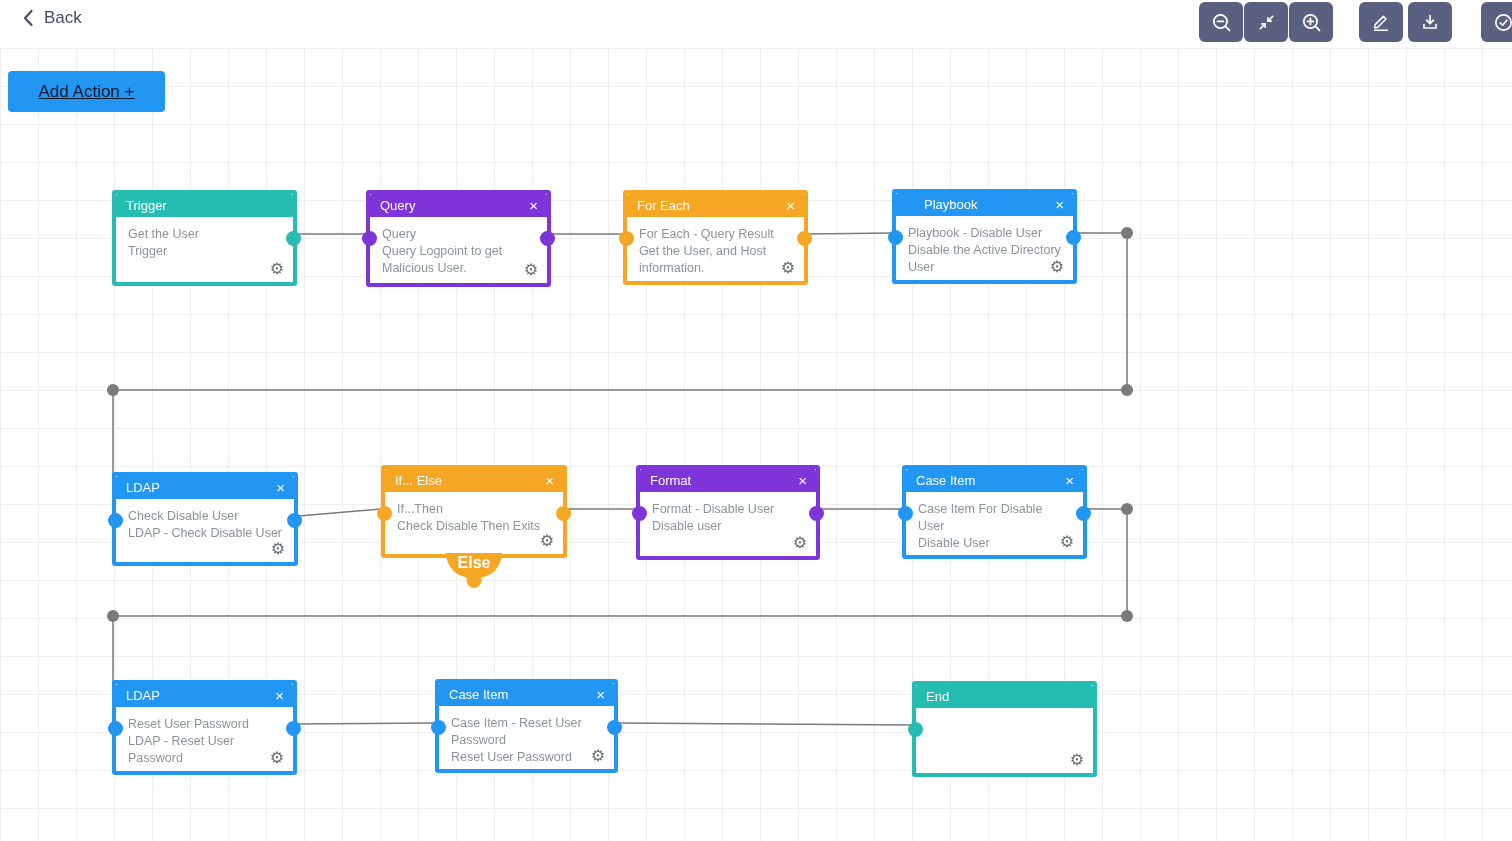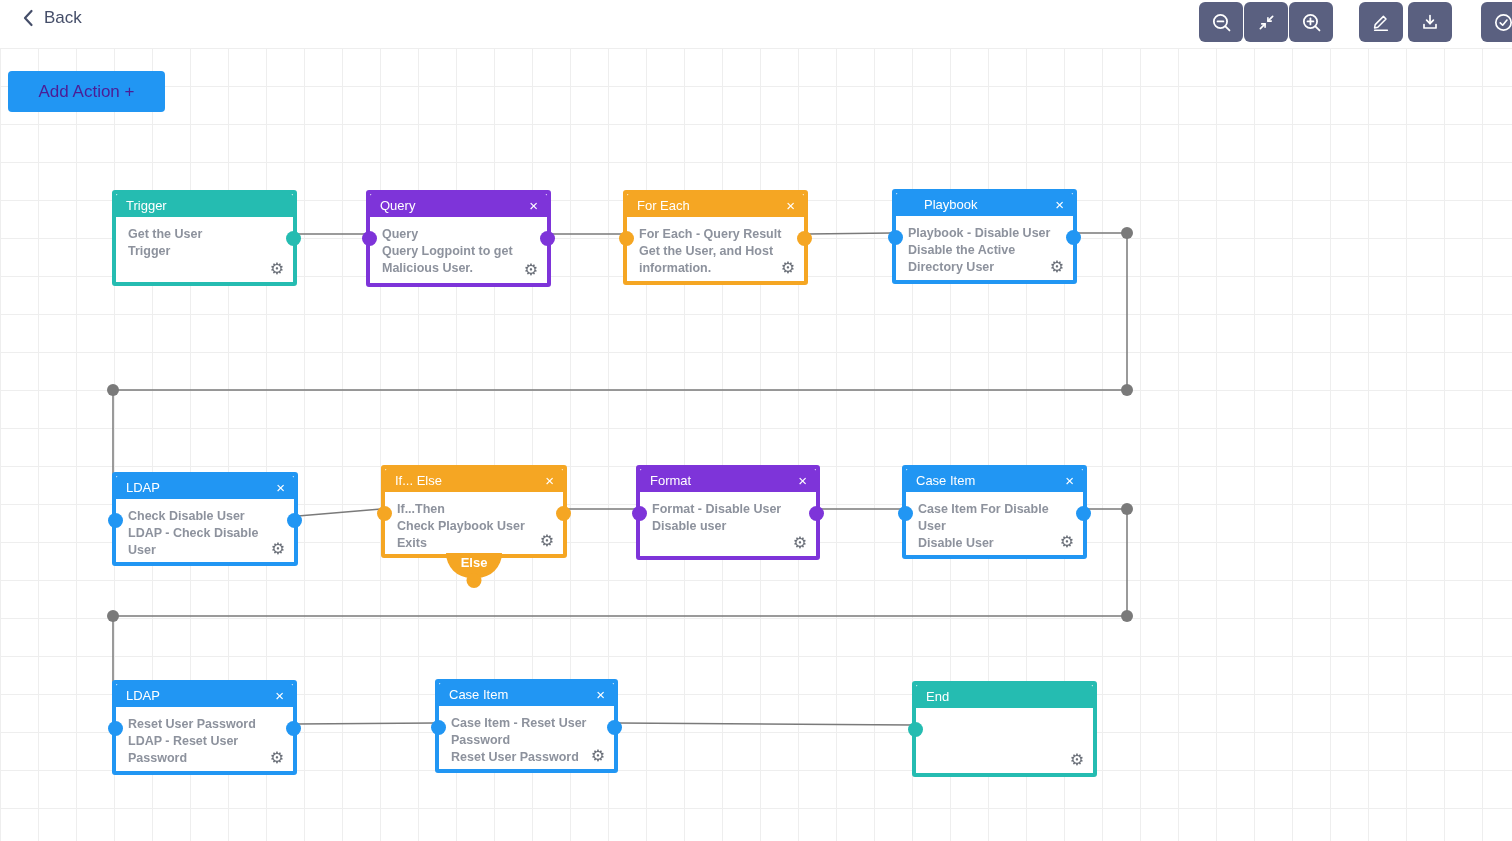--- a/index.html
+++ b/index.html
@@ -33,57 +33,57 @@
   .tb-btn {
     position:absolute; top:2px; width:44px; height:40px;
     background:#5a6080; border:none; border-radius:6px;
     display:flex; align-items:center; justify-content:center; cursor:pointer;
   }
   .tb-btn svg { display:block; }
 
   
   #add-action {
     position:absolute; left:8px; top:71px; width:157px; height:41px;
-    background:#2196f3; color:#4c1d95; border:none; border-radius:4px;
-    font-size:17px; font-family:inherit; cursor:pointer; z-index:31;
+    background:#2196f3; color:#0f172a; border:none; border-radius:4px;
+    font-size:17px; font-family:inherit; cursor:pointer; z-index:31;text-decoration:underline;
   }
 
   
   #wires { position:absolute; left:0; top:0; width:1512px; height:841px; z-index:5; }
   #nodes { position:absolute; left:0; top:0; width:1512px; height:841px; z-index:10; }
 
   .node {
     position:absolute; background:#ffffff; border:4px solid #ef4444;
     border-radius:3px;
   }
   .node-header {
     height:23px; line-height:23px; padding:0 10px; color:#ffffff;
     font-size:13px; border-radius:2px 2px 0 0; position:relative;
   }
   .node-close {
     position:absolute; right:9px; top:0; color:#ffffff; font-size:15px;
     line-height:23px; cursor:pointer;
   }
   .node-body {
-    padding:9px 12px 0 12px; font-size:12.5px; line-height:17px; color:#8d929d;font-weight:bold;
+    padding:9px 12px 0 12px; font-size:12.5px; line-height:17px; color:#8d929d;
   }
   .node-gear {
     position:absolute; right:9px; bottom:4px; font-size:16px; color:#6a6f78;
     cursor:pointer; font-family:"DejaVu Sans",sans-serif;
   }
   .port {
     position:absolute; width:15px; height:15px; border-radius:50%;
     top:36.5px; cursor:crosshair;
   }
   .port.in  { left:-8px; }
   .port.out { right:-8px; }
   .else-bump {
     position:absolute; top:100%; left:50%; transform:translateX(-50%);
     margin-top:-1px; width:56px; height:25px; border-radius:0 0 30px 30px;
-    color:#ffffff; font-size:13px; font-weight:bold; text-align:center;
+    color:#ffffff; font-size:16px; font-weight:bold; text-align:center;
     line-height:20px; cursor:pointer;
   }
   .else-dot {
     position:absolute; top:100%; left:50%; transform:translateX(-50%);
     margin-top:19px; width:15px; height:15px; border-radius:50%; cursor:crosshair;
   }
 </style>
 </head>
 <body>
 
@@ -155,21 +155,21 @@
         <div>LDAP - Check Disable User</div>
       </div>
       <span class="node-gear">⚙︎</span>
       <span class="port in" style="background: rgb(33, 150, 243);"></span>
       <span class="port out" style="background: rgb(33, 150, 243);"></span>
     </div>
     <div class="node" style="left: 381px; top: 465px; width: 186px; height: 93px; border-color: rgb(245, 166, 35);">
       <div class="node-header" style="background: rgb(245, 166, 35);"><span>If... Else</span><span class="node-close">×</span></div>
       <div class="node-body">
         <div>If...Then</div>
-        <div>Check Playbook User Exits</div>
+        <div>Check Disable Then Exits</div>
       </div>
       <span class="node-gear">⚙︎</span>
       <span class="port in" style="background: rgb(245, 166, 35);"></span>
       <span class="port out" style="background: rgb(245, 166, 35);"></span>
       <div class="else-bump" style="background: rgb(245, 166, 35);">Else</div>
       <span class="else-dot" style="background: rgb(245, 166, 35);"></span>
     </div>
     <div class="node" style="left: 636px; top: 465px; width: 184px; height: 95px; border-color: rgb(126, 52, 217);">
       <div class="node-header" style="background: rgb(126, 52, 217);"><span>Format</span><span class="node-close">×</span></div>
       <div class="node-body">

